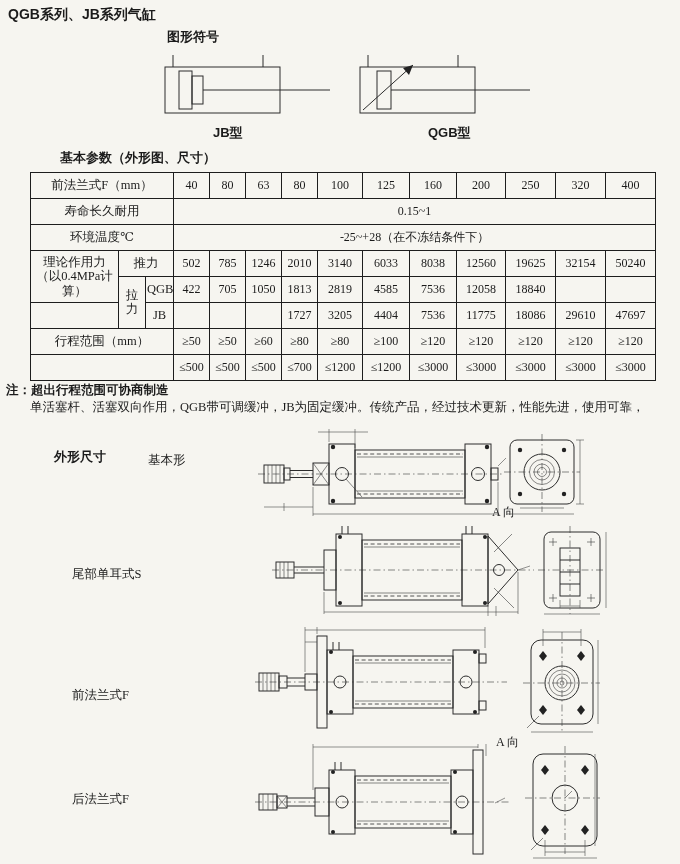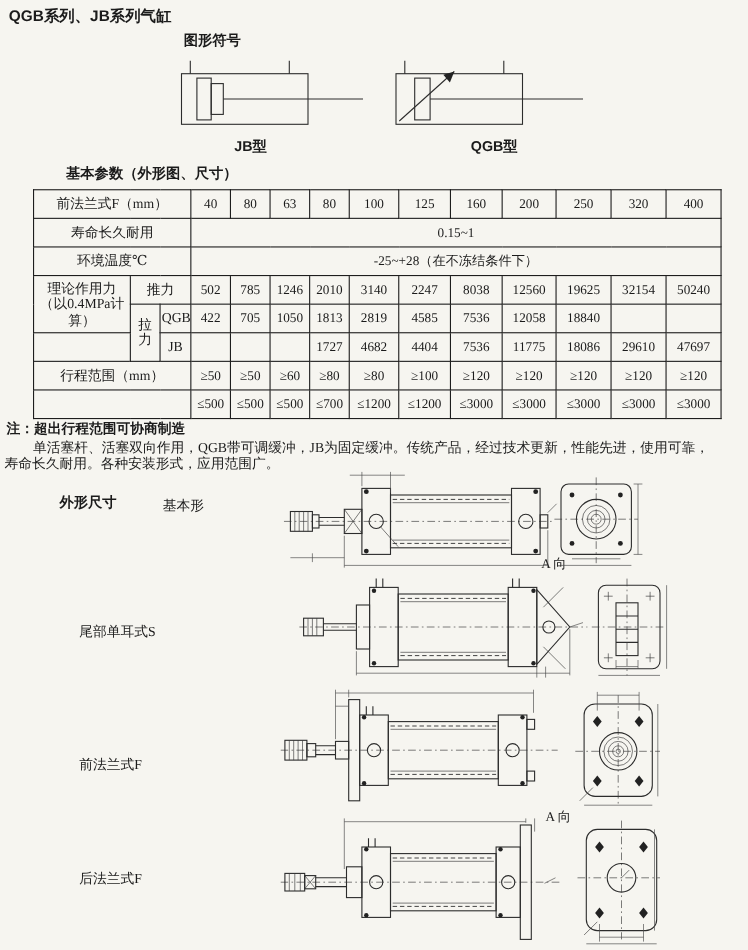--- a/index.html
+++ b/index.html
@@ -109,21 +109,21 @@
       <td rowspan="2" class="lbl">
         <div>理论作用力</div>
         <div>（以0.4MPa计算）</div>
       </td>
       <td colspan="2" class="lbl">推力</td>
       <td>502</td>
       <td>785</td>
       <td>1246</td>
       <td>2010</td>
       <td>3140</td>
-      <td>2247</td>
+      <td>6033</td>
       <td>8038</td>
       <td>12560</td>
       <td>19625</td>
       <td>32154</td>
       <td>50240</td>
     </tr>
     <tr>
       <td rowspan="2">
         <div class="vert">拉力</div>
       </td>
@@ -140,21 +140,21 @@
       <td></td>
       <td></td>
     </tr>
     <tr>
       <td class="lbl"></td>
       <td class="lbl">JB</td>
       <td></td>
       <td></td>
       <td></td>
       <td>1727</td>
-      <td>4682</td>
+      <td>3205</td>
       <td>4404</td>
       <td>7536</td>
       <td>11775</td>
       <td>18086</td>
       <td>29610</td>
       <td>47697</td>
     </tr>
     <tr>
       <td colspan="3" class="lbl">行程范围（mm）</td>
       <td>≥50</td>
@@ -181,21 +181,20 @@
       <td>≤3000</td>
       <td>≤3000</td>
       <td>≤3000</td>
       <td>≤3000</td>
     </tr>
   </tbody>
     </table>
 
   <div class="abs hd t12" style="left:6px;top:382px;">注：超出行程范围可协商制造</div>
   <div class="abs t12" style="left:30px;top:399px;">单活塞杆、活塞双向作用，QGB带可调缓冲，JB为固定缓冲。传统产品，经过技术更新，性能先进，使用可靠，</div>
-  <div class="abs t12" style="left:4px;top:413px;">寿命长久耐用。各种安装形式，应用范围广。</div>
 
   <div class="abs hd t13" style="left:54px;top:448px;">外形尺寸</div>
   <div class="abs t12" style="left:148px;top:452px;">基本形</div>
   <div class="abs t11" style="left:492px;top:504px;">A 向</div>
   <div class="abs t12" style="left:72px;top:566px;">尾部单耳式S</div>
   <div class="abs t12" style="left:72px;top:687px;">前法兰式F</div>
   <div class="abs t11" style="left:496px;top:734px;">A 向</div>
   <div class="abs t12" style="left:72px;top:791px;">后法兰式F</div>
 
   <svg class="abs" style="left:258px;top:424px;" width="330" height="100" viewBox="0 0 330 100">

